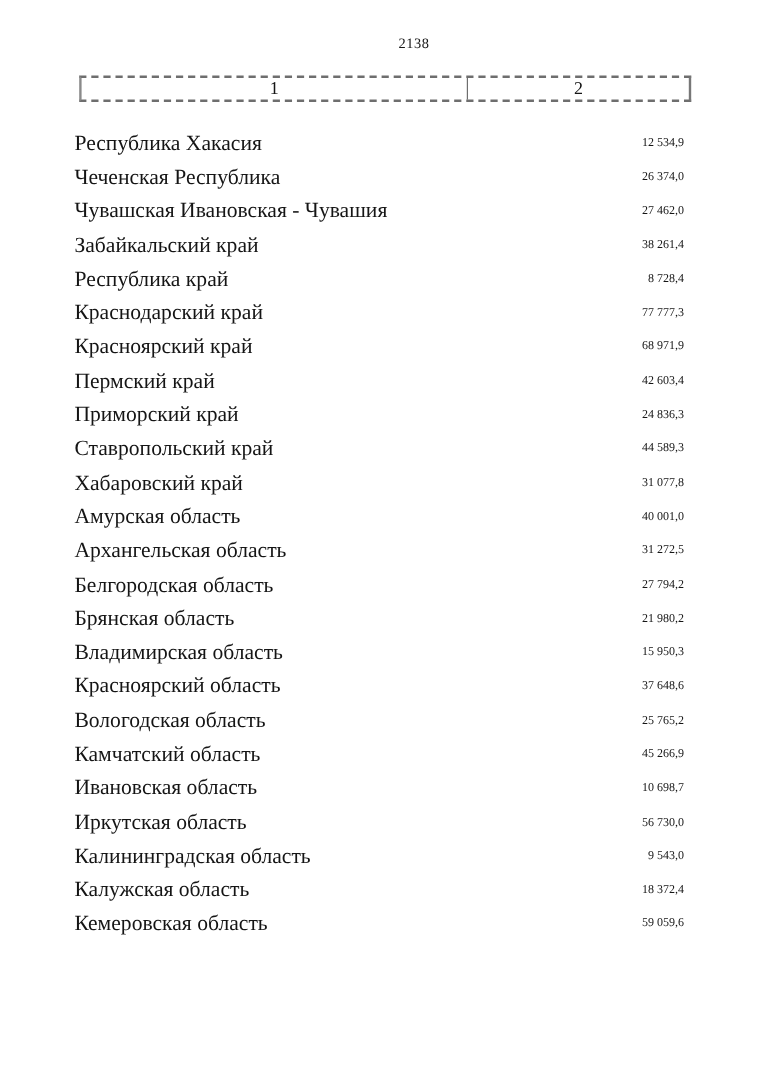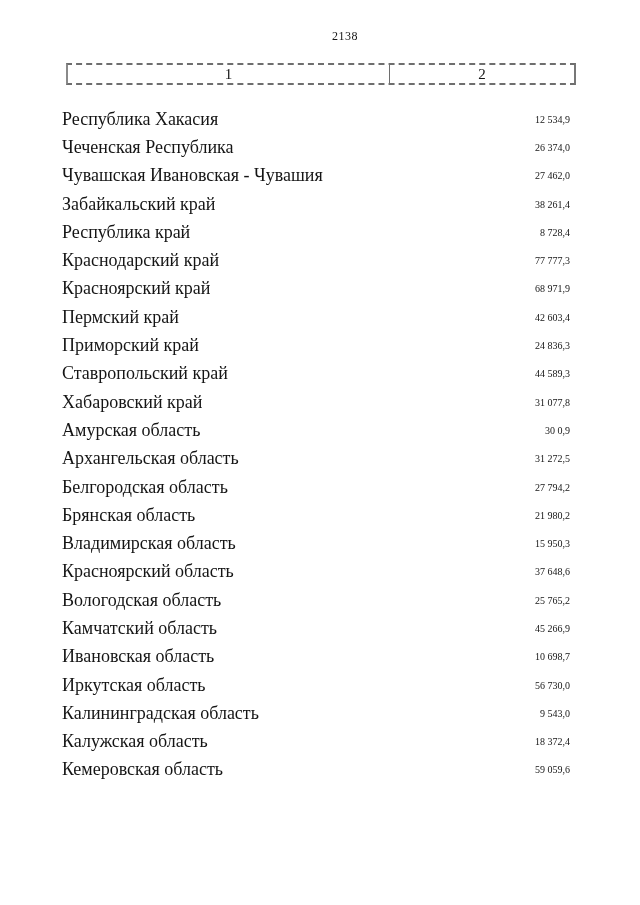--- a/index.html
+++ b/index.html
@@ -132,21 +132,21 @@
       <div class="row">
         <span class="rname">Ставропольский край</span>
         <span class="rvalue">44 589,3</span>
       </div>
       <div class="row">
         <span class="rname">Хабаровский край</span>
         <span class="rvalue">31 077,8</span>
       </div>
       <div class="row">
         <span class="rname">Амурская область</span>
-        <span class="rvalue">30 0,9</span>
+        <span class="rvalue">40 001,0</span>
       </div>
       <div class="row">
         <span class="rname">Архангельская область</span>
         <span class="rvalue">31 272,5</span>
       </div>
       <div class="row">
         <span class="rname">Белгородская область</span>
         <span class="rvalue">27 794,2</span>
       </div>
       <div class="row">

